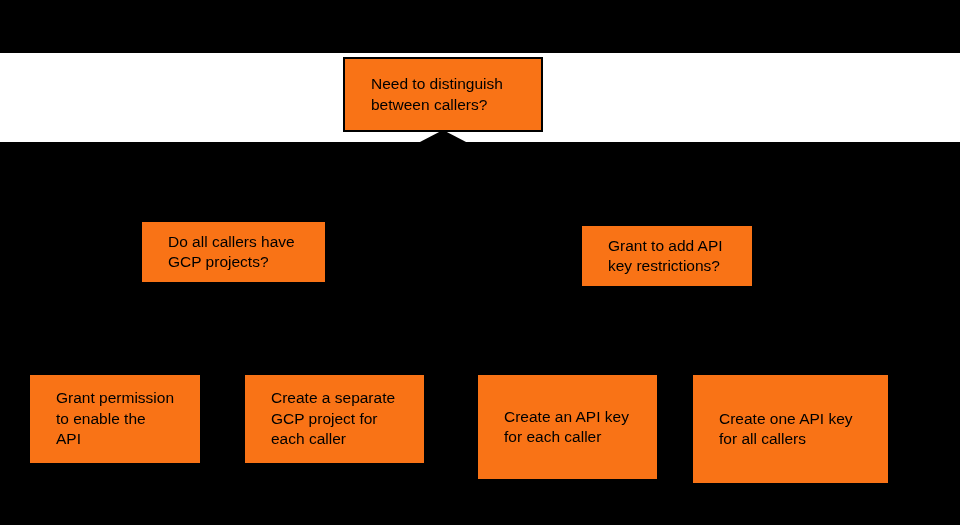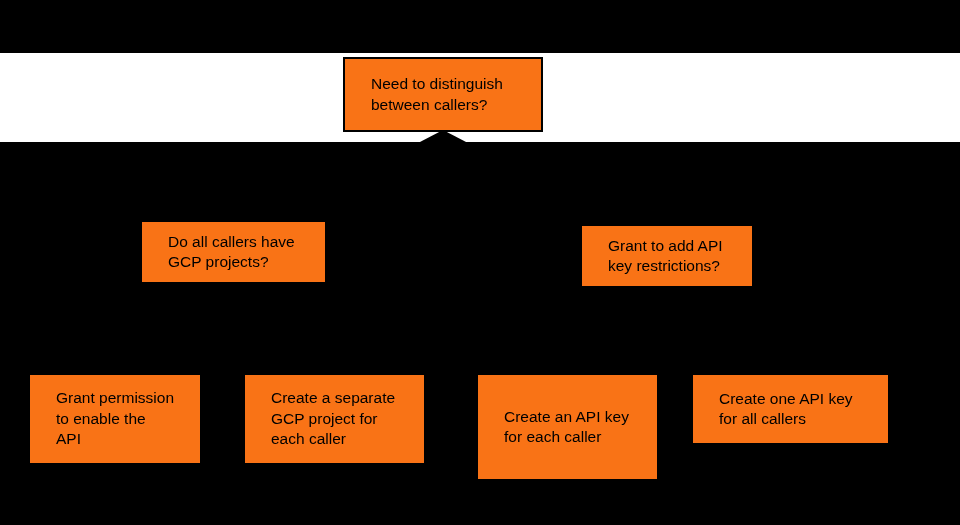--- a/index.html
+++ b/index.html
@@ -101,21 +101,21 @@
     left: 478px;
     top: 375px;
     width: 179px;
     height: 104px;
     font-size: 15.5px;
   }
   #node-key-all-callers {
     left: 693px;
     top: 375px;
     width: 195px;
-    height: 68px;
+    height: 108px;
     font-size: 15.5px;
   }
 </style>
 </head>
 <body>
 
 <div id="canvas">
 
   <div class="band" id="band-top"></div>
   <div id="chevron-notch"></div>

